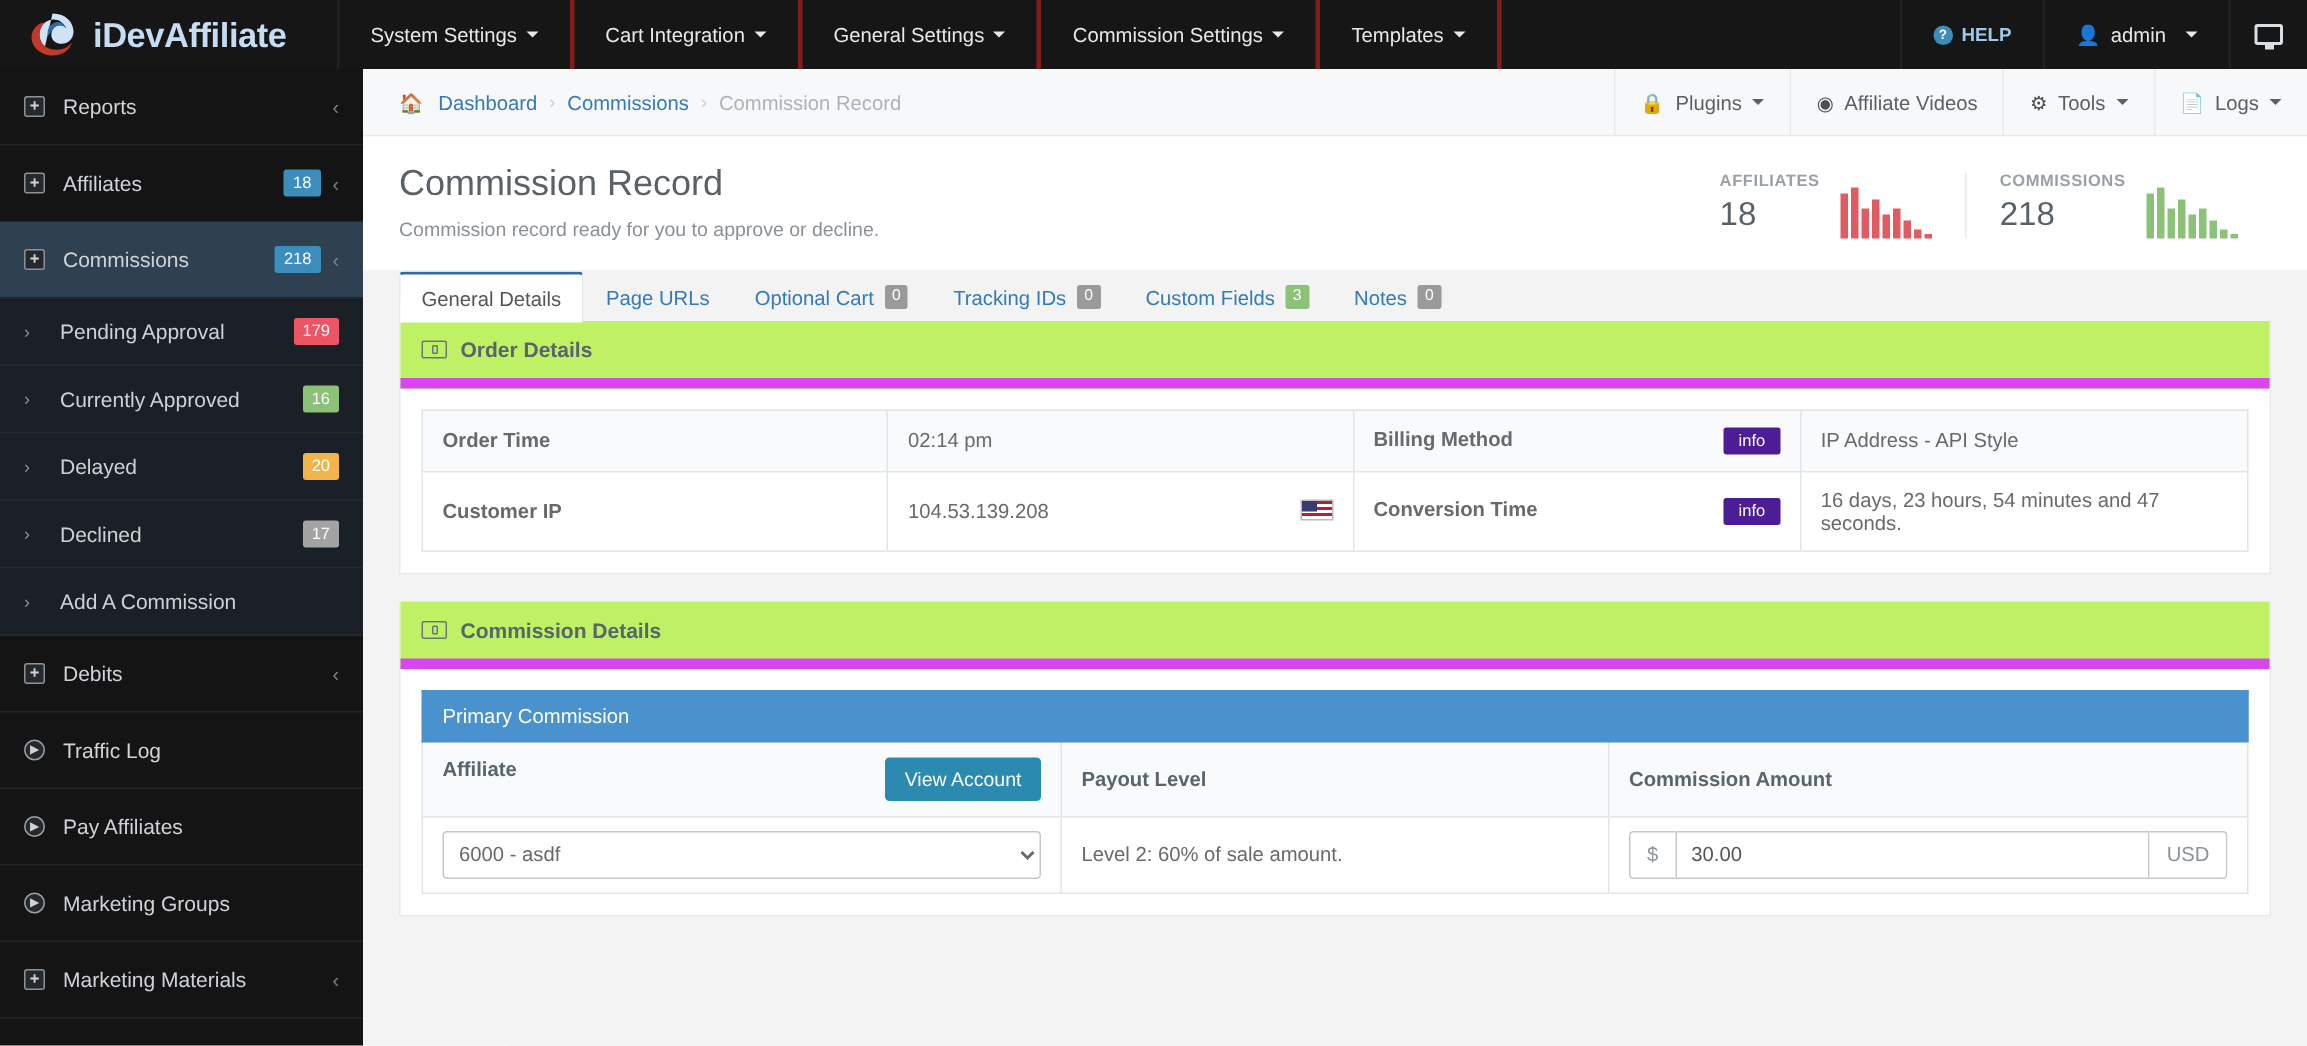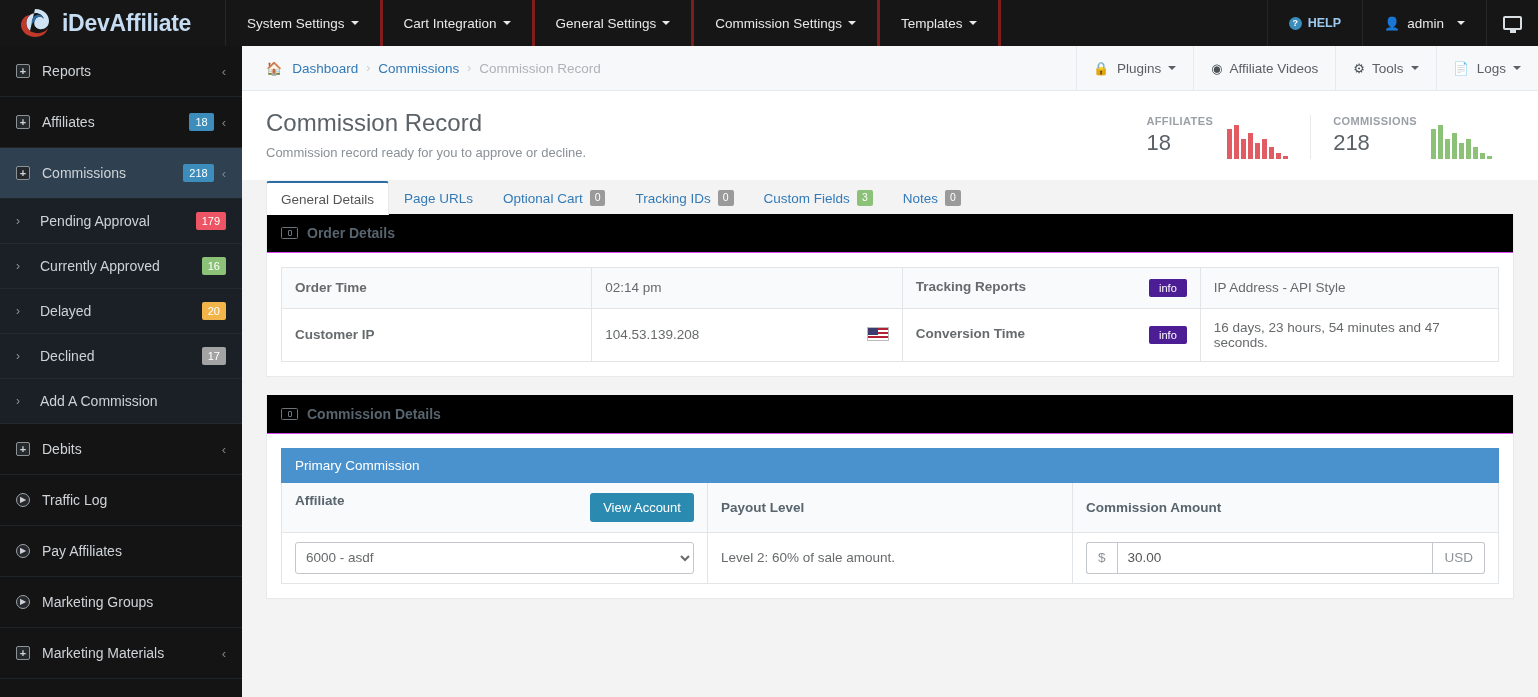--- a/index.html
+++ b/index.html
@@ -138,21 +138,21 @@
     border-radius:3px 3px 0 0; position:relative; top:1px;
   }
   .tab .tbadge {
     font-size:10.5px; padding:2px 5px; border-radius:2px; color:#fff; line-height:1.1;
     min-width:15px; text-align:center;
   }
   
   #panels { padding:0 24px 20px 24px; background:#f3f3f4; }
   .panel { background:#fff; border:1px solid #e7eaec; border-top:0; margin-bottom:18px; }
   .panel-head {
-    background:#000000; border-bottom:1px solid #d946ef;
+    background:#bef264; border-bottom:7px solid #d946ef;
     padding:11px 14px; display:flex; align-items:center; gap:9px;
     font-size:14px; font-weight:bold; color:#58646e;
   }
   .bill-ic {
     width:17px;height:12px;border:1.5px solid #6a747c;border-radius:1.5px;
     display:flex;align-items:center;justify-content:center; flex:none;
   }
   .bill-ic i { display:block; width:4px;height:6px;border:1.5px solid #6a747c;border-radius:1px; }
   .panel-body { padding:14px; }
   table.grid { width:100%; border-collapse:collapse; table-layout:fixed; }
@@ -472,21 +472,21 @@
               <col style="width:25.5%">
               <col style="width:24.5%">
               <col style="width:24.5%">
             </colgroup>
           <tbody>
             <tr>
               <td class="k">Order Time</td>
               <td class="v">02:14 pm</td>
               <td class="k">
                 <span class="infobadge">info</span>
-                <span>Tracking Reports</span>
+                <span>Billing Method</span>
               </td>
               <td class="v">IP Address - API Style</td>
             </tr>
             <tr>
               <td class="k">
                 <span>Customer IP</span>
               </td>
               <td class="v">
                 <span class="flagbox">
                   <span class="stripes"></span>

